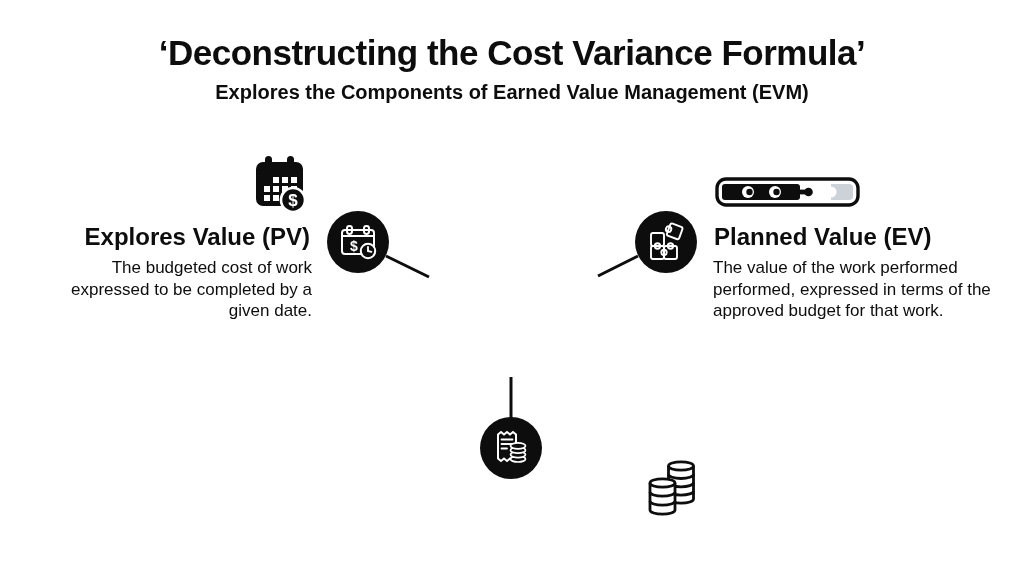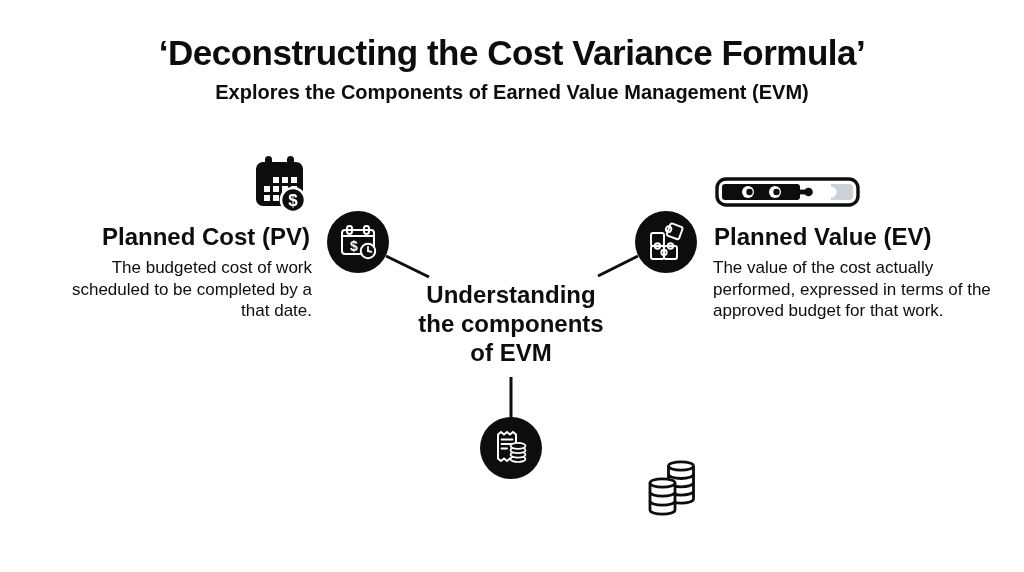--- a/index.html
+++ b/index.html
@@ -36,45 +36,42 @@
 
   <div class="page-title">‘Deconstructing the Cost Variance Formula’</div>
   <div class="page-subtitle">Explores the Components of Earned Value Management (EVM)</div>
 
   <svg class="icon-abs" style="left:0;top:0;" width="1024" height="572">
     <line x1="386" y1="256" x2="429" y2="277" stroke="#0d0d0d" stroke-width="3"></line>
     <line x1="598" y1="276" x2="638" y2="256" stroke="#0d0d0d" stroke-width="3"></line>
     <line x1="511" y1="377" x2="511" y2="418" stroke="#0d0d0d" stroke-width="3"></line>
   </svg>
 
-  <div class="center-label">Understanding
-the components
-of EVM</div>
 
   <svg class="icon-abs" style="left:254px;top:156px;" width="52" height="58" viewBox="0 0 52 58">
     <rect x="11" y="0" width="7" height="13" rx="3.5" fill="#0d0d0d"></rect>
     <rect x="33" y="0" width="7" height="13" rx="3.5" fill="#0d0d0d"></rect>
     <rect x="2" y="6" width="47" height="44" rx="7" fill="#0d0d0d"></rect>
     <g fill="#ffffff">
       <rect x="19" y="21" width="6" height="6"></rect>
         <rect x="28" y="21" width="6" height="6"></rect>
         <rect x="37" y="21" width="6" height="6"></rect>
       <rect x="10" y="30" width="6" height="6"></rect>
         <rect x="19" y="30" width="6" height="6"></rect>
         <rect x="28" y="30" width="6" height="6"></rect>
         <rect x="37" y="30" width="6" height="6"></rect>
       <rect x="10" y="39" width="6" height="6"></rect>
         <rect x="19" y="39" width="6" height="6"></rect>
     </g>
     <circle cx="39" cy="44" r="12" fill="#0d0d0d" stroke="#ffffff" stroke-width="2.6"></circle>
     <text x="39" y="50" text-anchor="middle" fill="#ffffff" font-size="17" font-weight="bold" font-family="Liberation Sans, sans-serif">$</text>
   </svg>
 
-  <div class="sec-heading right-align" style="left:55px;top:223px;width:255px;">Planned Cost (PV)</div>
-  <div class="sec-desc right-align" style="left:52px;top:257px;width:260px;">The budgeted cost of work scheduled to be completed by a that date.</div>
+  <div class="sec-heading right-align" style="left:55px;top:223px;width:255px;">Explores Value (PV)</div>
+  <div class="sec-desc right-align" style="left:52px;top:257px;width:260px;">The budgeted cost of work expressed to be completed by a given date.</div>
 
   <div class="node-circle" style="left:327px;top:211px;">
     <svg width="38" height="36" viewBox="0 0 38 36">
       <g fill="none" stroke="#ffffff" stroke-width="2">
         <rect x="8" y="2" width="5" height="8" rx="2.4"></rect>
         <rect x="25" y="2" width="5" height="8" rx="2.4"></rect>
         <rect x="3" y="6" width="32" height="24" rx="3"></rect>
         <line x1="3" y1="12" x2="35" y2="12"></line>
       </g>
       <text x="15" y="26.5" text-anchor="middle" fill="#ffffff" font-size="14" font-weight="bold" font-family="Liberation Sans, sans-serif">$</text>
@@ -93,21 +90,21 @@
     <circle cx="34.5" cy="15" r="3.2" fill="#0d0d0d"></circle>
     <circle cx="60" cy="15" r="6" fill="#ffffff"></circle>
     <circle cx="61.5" cy="15" r="3.2" fill="#0d0d0d"></circle>
     <rect x="84" y="12.6" width="8" height="4.8" fill="#0d0d0d"></rect>
     <circle cx="93.5" cy="15" r="4.3" fill="#0d0d0d"></circle>
     <path d="M116 7 h18 a4 4 0 0 1 4 4 v8 a4 4 0 0 1 -4 4 h-18 z" fill="#ccd2d8"></path>
     <circle cx="116" cy="15" r="5.6" fill="#ffffff"></circle>
   </svg>
 
   <div class="sec-heading" style="left:714px;top:223px;">Planned Value (EV)</div>
-  <div class="sec-desc" style="left:713px;top:257px;width:285px;">The value of the cost actually performed, expressed in terms of the approved budget for that work.</div>
+  <div class="sec-desc" style="left:713px;top:257px;width:285px;">The value of the work performed performed, expressed in terms of the approved budget for that work.</div>
 
   <div class="node-circle" style="left:635px;top:211px;">
     <svg width="40" height="40" viewBox="0 0 40 40">
       <g fill="none" stroke="#ffffff" stroke-width="1.9">
         <rect x="5" y="11" width="13" height="13" rx="2"></rect>
         <rect x="5" y="24" width="13" height="13" rx="2"></rect>
         <rect x="18" y="24" width="13" height="13" rx="2"></rect>
         <circle cx="11.5" cy="24" r="2.7"></circle>
         <circle cx="18" cy="30.5" r="2.7"></circle>
         <circle cx="24.5" cy="24" r="2.7"></circle>

